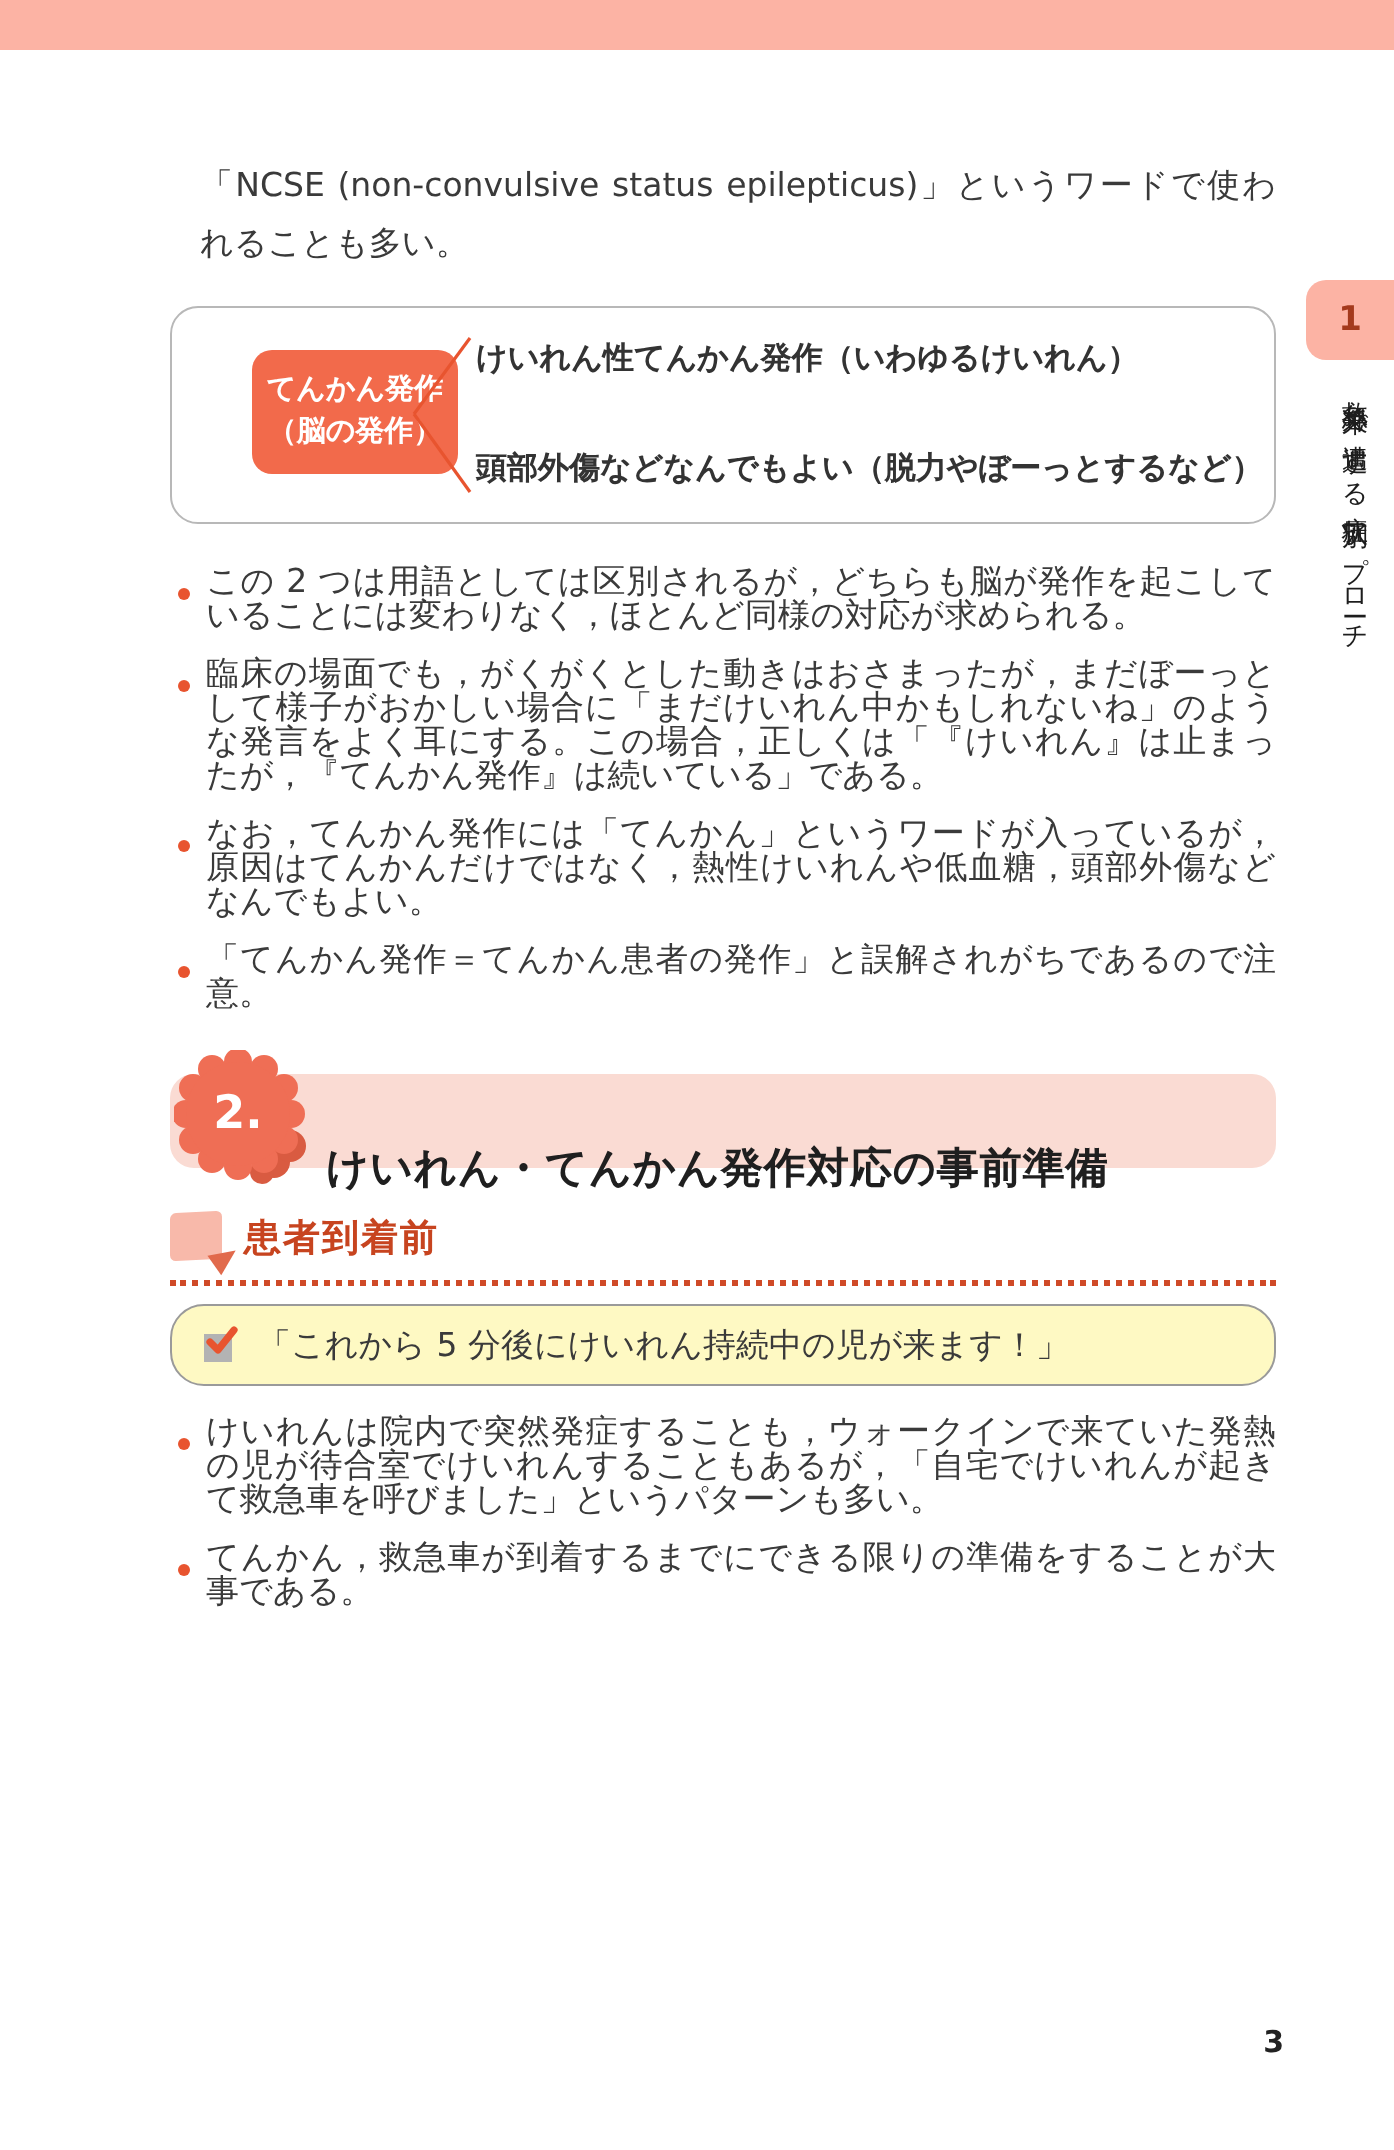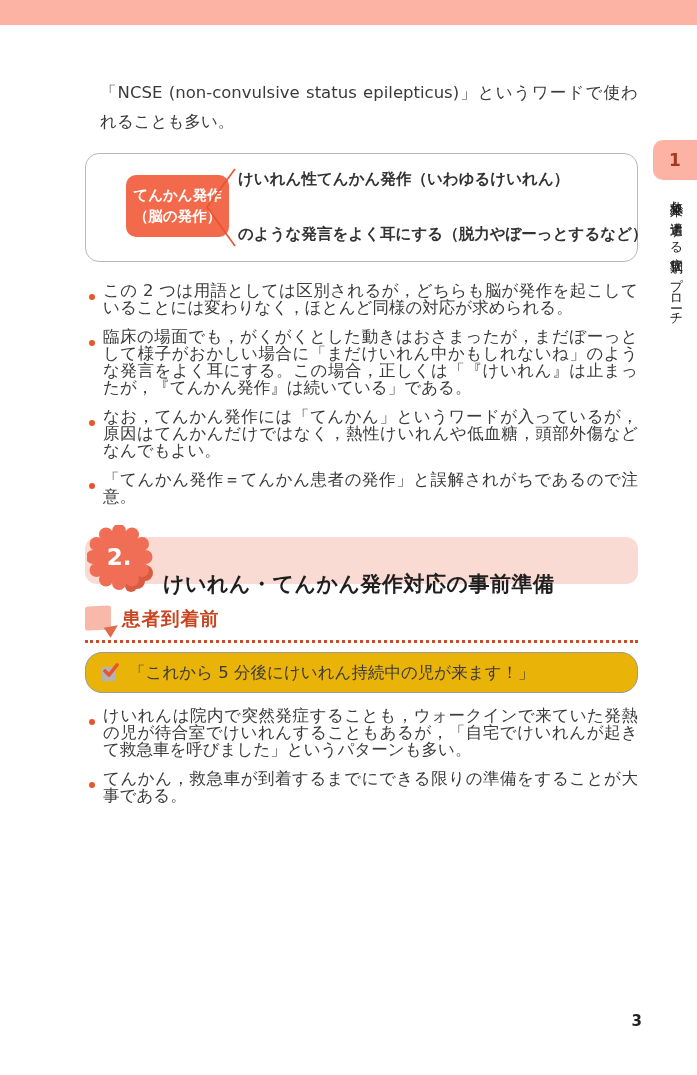--- a/index.html
+++ b/index.html
@@ -85,21 +85,21 @@
     border-left:13px solid #e16a4c;border-top:6px solid transparent;border-bottom:6px solid transparent;
     transform:rotate(-35deg);
   }
   .subsection-title{
     position:absolute;left:37px;top:2px;font-size:18.5px;font-weight:bold;color:#c7441f;
     letter-spacing:1px;
   }
   
   .quote-box{
     position:relative;margin-top:9px;height:39px;border:1.5px solid #9a9a9a;
-    border-radius:17px;display:flex;align-items:center;padding-left:16px;background:#eab308;
+    border-radius:17px;display:flex;align-items:center;padding-left:16px;background:#fef9c3;
   }
   .checkbox-icon{position:relative;width:16px;height:16px;margin-right:11px;}
   .checkbox-icon .box{position:absolute;left:0;bottom:0;width:14px;height:14px;background:#b3b3b3;}
   .quote-text{font-size:16.5px;color:#3a3a3a;}
   
   .page-number{
     position:absolute;top:1012px;right:55px;font-size:15px;font-weight:bold;color:#222;
   }
 </style>
 </head>
@@ -119,21 +119,21 @@
   <div class="diagram-box">
     <div class="root-label">
       <span>てんかん発作</span>
       <span>（脳の発作）</span>
     </div>
     <svg class="fork-svg" width="32" height="88" viewBox="0 0 32 88">
       <line x1="2" y1="43" x2="30" y2="5" stroke="#e8542f" stroke-width="1.6"></line>
       <line x1="2" y1="43" x2="30" y2="82" stroke="#e8542f" stroke-width="1.6"></line>
     </svg>
     <div class="branch b0">けいれん性てんかん発作（いわゆるけいれん）</div>
-    <div class="branch b1">のような発言をよく耳にする（脱力やぼーっとするなど）</div>
+    <div class="branch b1">頭部外傷などなんでもよい（脱力やぼーっとするなど）</div>
   </div>
 
   <ul class="bullets first">
     <li>この 2 つは用語としては区別されるが，どちらも脳が発作を起こしていることには変わりなく，ほとんど同様の対応が求められる。</li>
     <li>臨床の場面でも，がくがくとした動きはおさまったが，まだぼーっとして様子がおかしい場合に「まだけいれん中かもしれないね」のような発言をよく耳にする。この場合，正しくは「『けいれん』は止まったが，『てんかん発作』は続いている」である。</li>
     <li>なお，てんかん発作には「てんかん」というワードが入っているが，原因はてんかんだけではなく，熱性けいれんや低血糖，頭部外傷などなんでもよい。</li>
     <li>「てんかん発作＝てんかん患者の発作」と誤解されがちであるので注意。</li>
   </ul>
 
   <div class="section-header">

